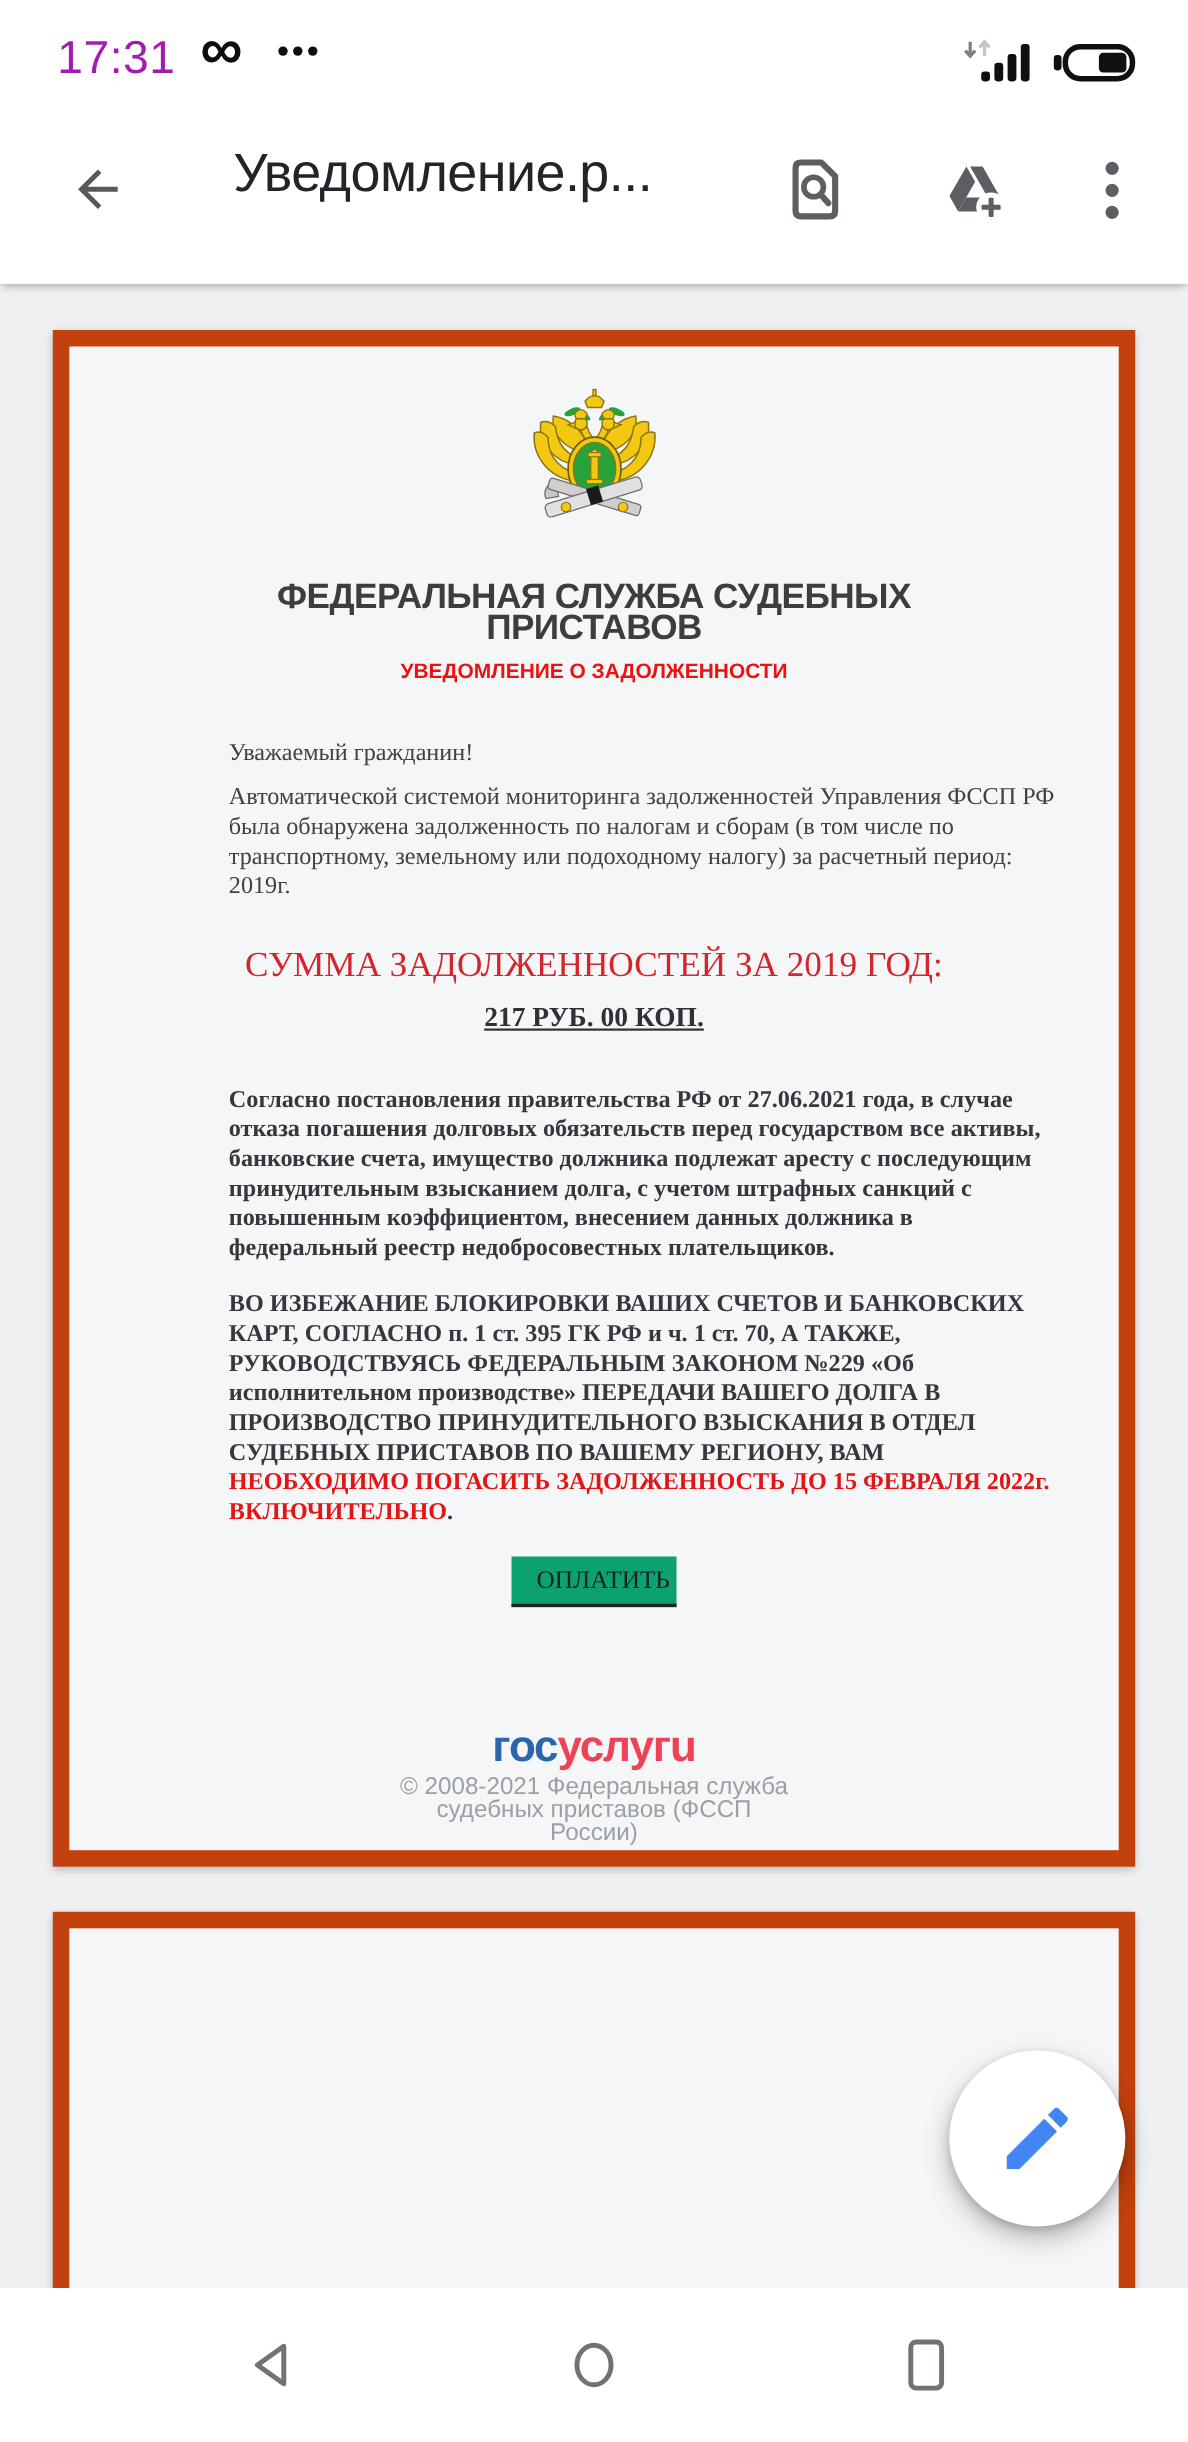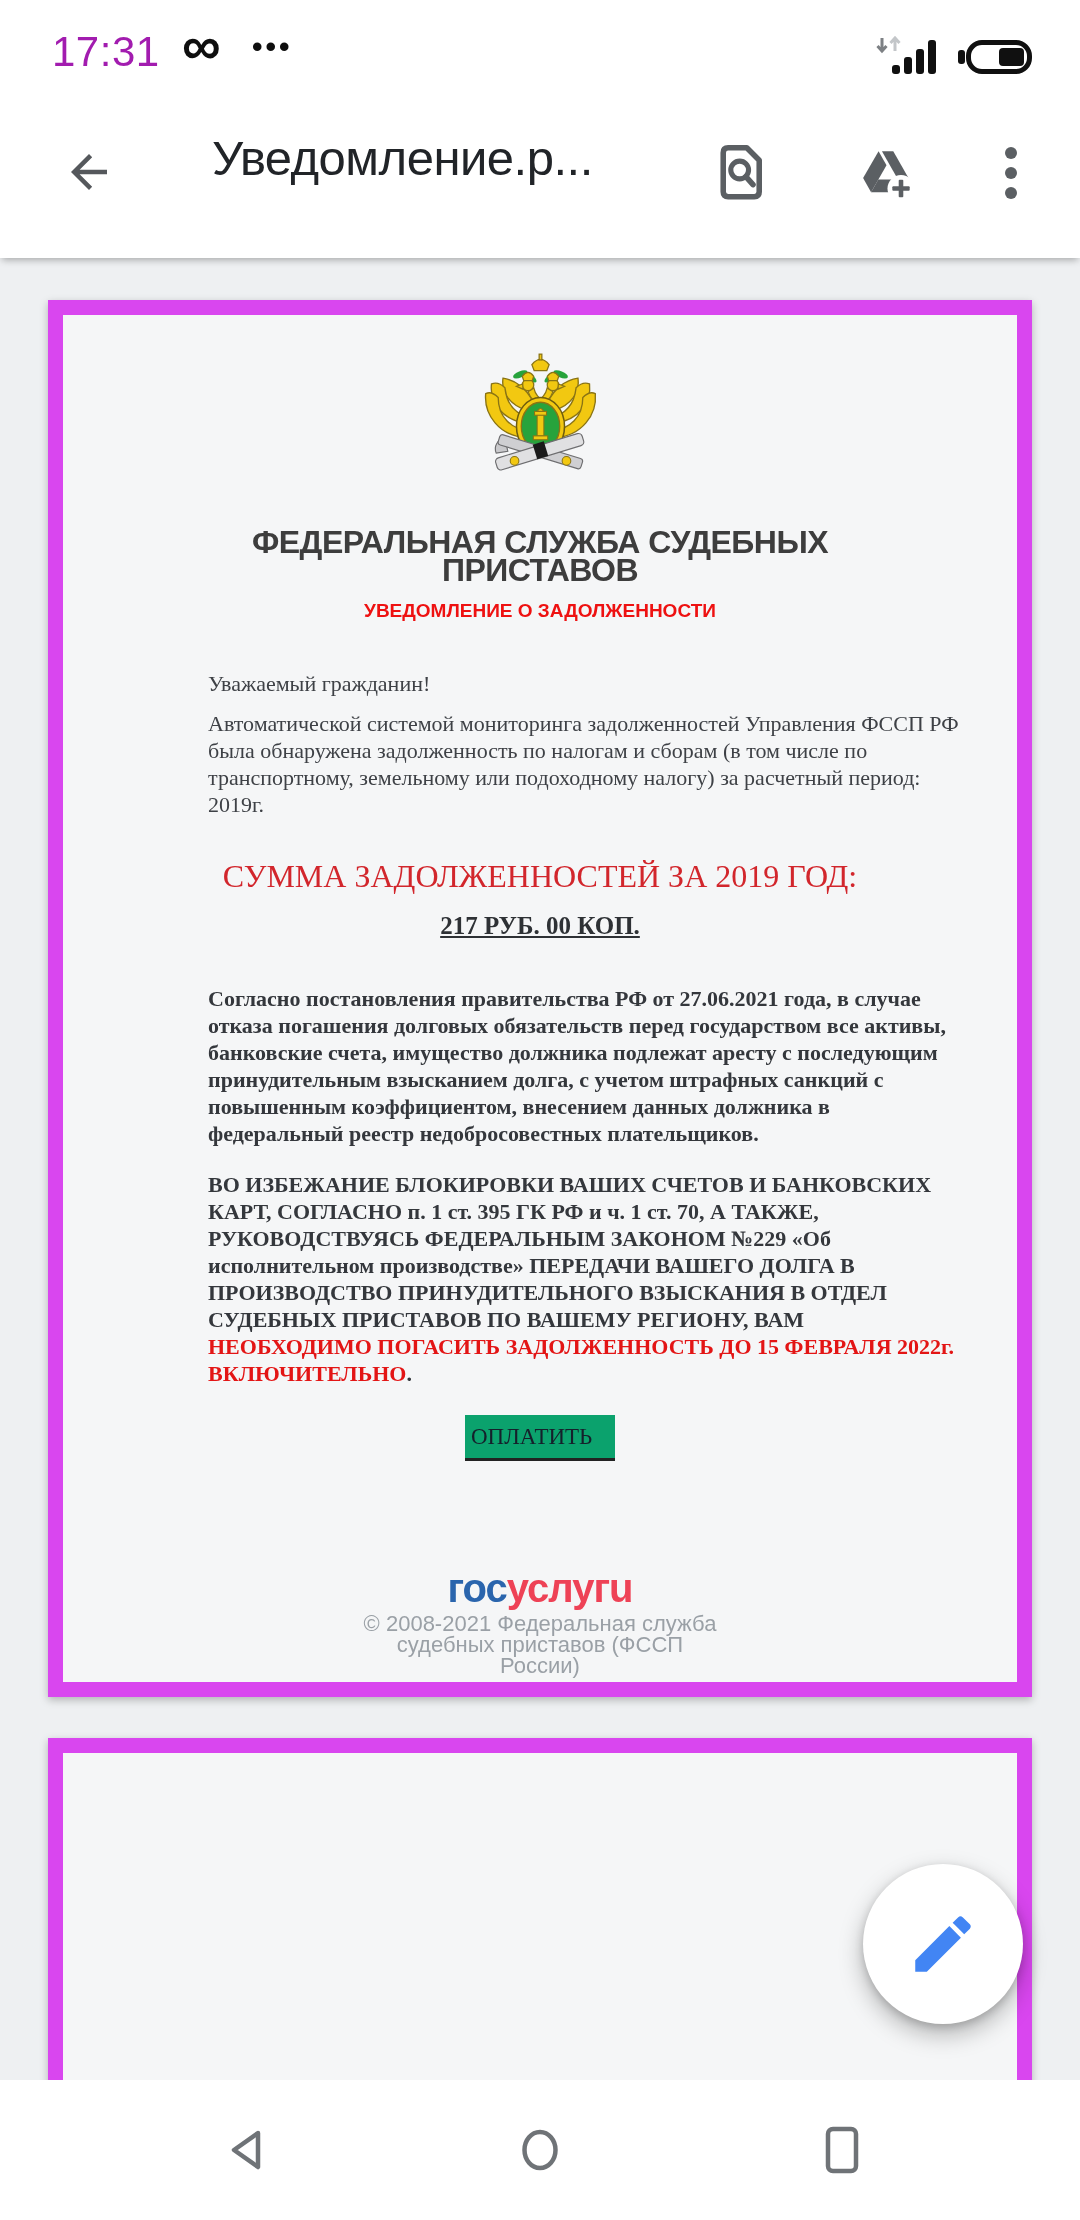--- a/index.html
+++ b/index.html
@@ -26,21 +26,21 @@
   .app-bar{position:absolute;top:85px;left:0;width:1080px;height:173px;background:#fff;z-index:9;
            box-shadow:0 4px 7px -2px rgba(0,0,0,0.30);}
   .ab-back{position:absolute;left:62px;top:60px;width:54px;height:54px;cursor:pointer;}
   .ab-title{position:absolute;left:212px;top:45px;font-size:49px;color:#212428;white-space:nowrap;letter-spacing:-0.5px;}
   .ab-find{position:absolute;left:714px;top:57px;width:54px;height:60px;cursor:pointer;}
   .ab-drive{position:absolute;left:852px;top:60px;width:70px;height:58px;cursor:pointer;}
   .ab-more{position:absolute;left:998px;top:60px;width:26px;height:56px;cursor:pointer;}
 
   
   .doc-area{position:absolute;top:258px;left:0;width:1080px;height:1822px;background:#eef0f2;overflow:hidden;}
-  .page{width:984px;margin:0 auto;background:#d946ef;box-sizing:border-box;padding:15px;
+  .page{width:984px;margin:0 auto;background:#c2410c;box-sizing:border-box;padding:15px;
         box-shadow:0 3px 8px rgba(0,0,0,0.25);}
   .page1{margin-top:42px;height:1397px;}
   .page2{margin-top:41px;height:400px;}
   .page-inner{background:#f5f6f7;height:100%;overflow:hidden;text-align:center;}
 
   
   .emblem{display:block;margin:38px auto 0;width:125px;height:135px;}
   .doc-heading{margin:40px auto 0;width:640px;font-family:"Liberation Sans",sans-serif;font-weight:bold;
                font-size:32px;line-height:28px;color:#3d3d3d;letter-spacing:-0.5px;}
   .doc-subtitle{margin:17px auto 0;font-family:"Liberation Sans",sans-serif;font-weight:bold;
@@ -50,21 +50,21 @@
   .greeting{margin:50px 0 0;font-size:22px;line-height:27px;color:#3e4146;}
   .para1{margin:13px 0 0;font-size:22px;line-height:27px;color:#3e4146;}
   .debt-label{margin:44px 0 0;font-size:32px;line-height:28px;color:#d2262c;}
   .debt-amount{margin:20px 0 0;font-size:25px;line-height:32px;font-weight:bold;color:#2e3135;
                text-decoration:underline;}
   .para2{margin:43px 0 0;font-size:22px;line-height:27px;font-weight:bold;color:#34373c;}
   .para3{margin:24px 0 0;font-size:22px;line-height:27px;font-weight:bold;color:#34373c;}
   .para3 .red{color:#e31515;}
   .pay-btn{display:block;margin:28px auto 0;width:150px;height:46px;background:#0ba26d;border:none;
            border-bottom:3px solid #222;box-sizing:border-box;font-family:"Liberation Serif",serif;
-           font-size:23px;color:#15202b;cursor:pointer;line-height:40px;text-align:left;}
+           font-size:23px;color:#15202b;cursor:pointer;line-height:40px;text-align:right;}
   .gos-logo{margin:104px auto 0;font-size:40px;line-height:46px;font-weight:bold;letter-spacing:-1px;}
   .gos-logo .blue{color:#2a65ad;}
   .gos-logo .red{color:#ee4256;}
   .copyright{margin:2px auto 0;width:360px;font-size:22px;line-height:21px;color:#9aa0a6;}
 
   
   .fab{position:absolute;left:863px;top:1606px;width:160px;height:160px;border-radius:50%;background:#fff;
        box-shadow:0 10px 24px rgba(0,0,0,0.28),0 3px 8px rgba(0,0,0,0.16);
        display:flex;align-items:center;justify-content:center;cursor:pointer;}
 

